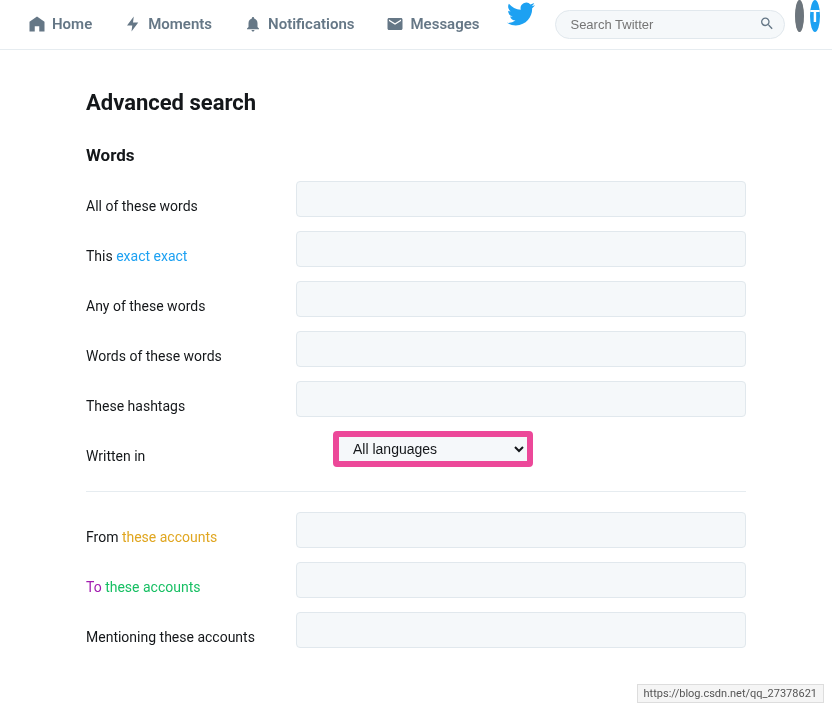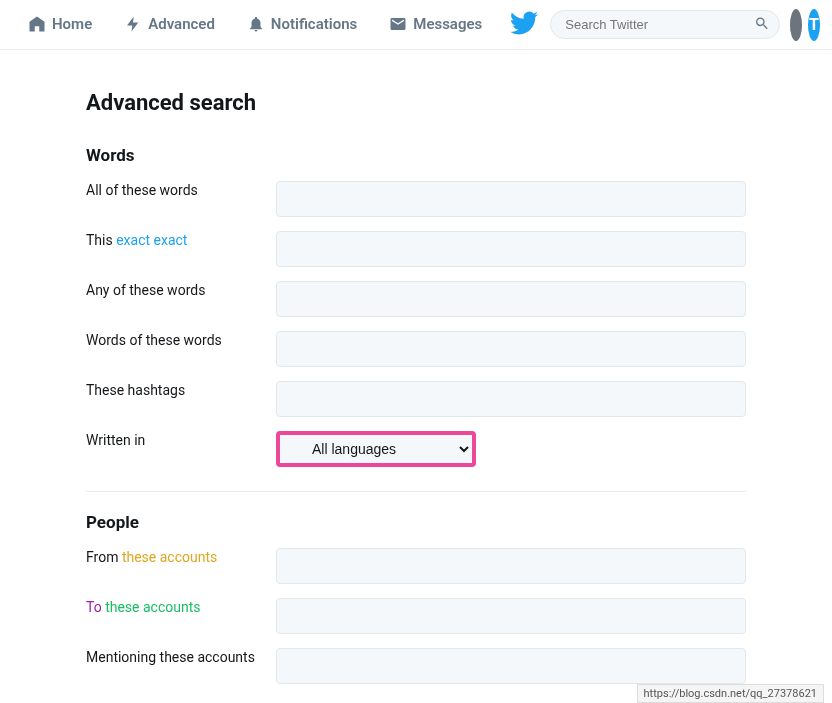--- a/index.html
+++ b/index.html
@@ -2,61 +2,61 @@
 <html><head>
   <meta charset="utf-8">
   <style>
     * { box-sizing: border-box; margin: 0; padding: 0; }
     body { font-family: -apple-system, BlinkMacSystemFont, "Segoe UI", Roboto, Helvetica, Arial, sans-serif; font-size: 14px; background: #fff; color: #14171a; }
     .nav-item { display: flex; align-items: center; gap: 6px; padding: 0 16px; height: 100%; font-size: 15px; font-weight: 600; color: #657786; text-decoration: none; cursor: pointer; border-bottom: 2px solid transparent; }
     .nav-item svg { width: 18px; height: 18px; fill: currentColor; }
     .nav-logo { margin: 0 12px; }
     .nav-logo svg { width: 28px; height: 28px; fill: #1da1f2; }
     .search-wrap { margin-left: auto; display: flex; align-items: center; position: relative; }
-    .search-input { border: 1px solid #e1e8ed; border-radius: 20px; padding: 6px 36px 6px 14px; font-size: 13px; width: 230px; background: #f5f8fa; color: #657786; outline: none; }
+    .search-input { border: 1px solid #e1e8ed; border-radius: 20px; padding: 6px 36px 6px 14px; font-size: 13px; width: 230px; background: #f5f8fa; color: #657786; outline: none; margin-left: 8px; }
     .search-icon-wrap { position: absolute; right: 10px; top: 50%; transform: translateY(-50%); color: #657786; }
     .avatar { width: 32px; height: 32px; border-radius: 50%; background: #ccc; margin-left: 12px; overflow: hidden; display: flex; align-items: center; justify-content: center; }
     .avatar-t { width: 32px; height: 32px; border-radius: 50%; background: #1da1f2; display: flex; align-items: center; justify-content: center; color: #fff; font-weight: bold; font-size: 16px; margin-left: 6px; }
 
     
     .page { max-width: 700px; margin: 0 auto; padding: 40px 20px; }
     .page-title { font-size: 22px; font-weight: bold; color: #14171a; margin-bottom: 30px; text-align: left; }
 
     
     .section { margin-bottom: 24px; }
     .section-title { font-size: 17px; font-weight: bold; color: #14171a; margin-bottom: 16px; }
 
     
-    .form-row { display: flex; align-items: flex-start; margin-bottom: 14px; min-height: 36px; }
+    .form-row { display: flex; align-items: flex-end; margin-bottom: 14px; min-height: 36px; gap: 20px; }
     .form-label { width: 190px; flex-shrink: 0; font-size: 14px; color: #14171a; line-height: 1.4; }
     .form-input { flex: 1; height: 36px; border: 1px solid #e1e8ed; border-radius: 4px; background: #f5f8fa; padding: 0 10px; font-size: 14px; color: #14171a; outline: none; }
-    .form-select { flex: 0 0 200px; height: 36px; border: 4px solid #ec4899; border-radius: 4px; background: #f5f8fa; padding: 0 28px; font-size: 14px; color: #14171a; outline: none; cursor: pointer; }
+    .form-select { flex: 0 0 200px; height: 36px; border: 6px solid #ec4899; border-radius: 4px; background: #f5f8fa; padding: 0 10px; font-size: 14px; color: #14171a; outline: none; cursor: pointer; margin-left: 37px; }
 
     
     .url-hint { position: fixed; bottom: 0; right: 8px; background: #f5f5f5; border: 1px solid #ddd; font-size: 11px; color: #555; padding: 2px 6px; pointer-events: none; }
 
     
     .section-divider { border: none; border-top: 1px solid #e6ecf0; margin: 8px 0 20px 0; }
   </style>
 </head>
 <body>
 
 <nav>
-  <div style="display:flex;align-items:center;height:50px;background:#fff;border-bottom:1px solid #e6ecf0;padding:0 12px;gap:0;">
+  <div style="display:flex;height:50px;background:#fff;border-bottom:1px solid #e6ecf0;padding:0 12px;gap:0;">
     <a class="nav-item">
       <svg viewBox="0 0 24 24" width="18" height="18">
           <path d="M12 2L2 9v13h7v-7h6v7h7V9L12 2z"></path>
         </svg>
       <span>Home</span>
     </a>
     <a class="nav-item">
       <svg viewBox="0 0 24 24" width="18" height="18">
           <path d="M13 2L4 14h7l-1 8 9-12h-7z"></path>
         </svg>
-      <span>Advanced</span>
+      <span>Moments</span>
     </a>
     <a class="nav-item">
       <svg viewBox="0 0 24 24" width="18" height="18">
           <path d="M12 22c1.1 0 2-.9 2-2h-4c0 1.1.9 2 2 2zm6-6V11c0-3.07-1.64-5.64-4.5-6.32V4c0-.83-.67-1.5-1.5-1.5s-1.5.67-1.5 1.5v.68C7.63 5.36 6 7.92 6 11v5l-2 2v1h16v-1l-2-2z"></path>
         </svg>
       <span>Notifications</span>
     </a>
     <a class="nav-item">
       <svg viewBox="0 0 24 24" width="18" height="18">
           <path d="M20 4H4c-1.1 0-2 .9-2 2v12c0 1.1.9 2 2 2h16c1.1 0 2-.9 2-2V6c0-1.1-.9-2-2-2zm0 4l-8 5-8-5V6l8 5 8-5v2z"></path>
@@ -130,21 +130,20 @@
           <option>Portuguese</option>
           <option>Russian</option>
           <option>Korean</option>
         </select>
       </div>
     </div>
 
     <hr class="section-divider">
 
     <div class="section">
-      <div class="section-title">People</div>
 
       <div class="form-row">
         <label class="form-label"><span style="color:#14171a">From </span><span style="color:#e0a620">these accounts</span></label>
         <input class="form-input" type="text" style="">
       </div>
 
       <div class="form-row">
         <label class="form-label"><span style="color:#a21caf">To </span><span style="color:#17bf63">these accounts</span></label>
         <input class="form-input" type="text" style="">
       </div>

